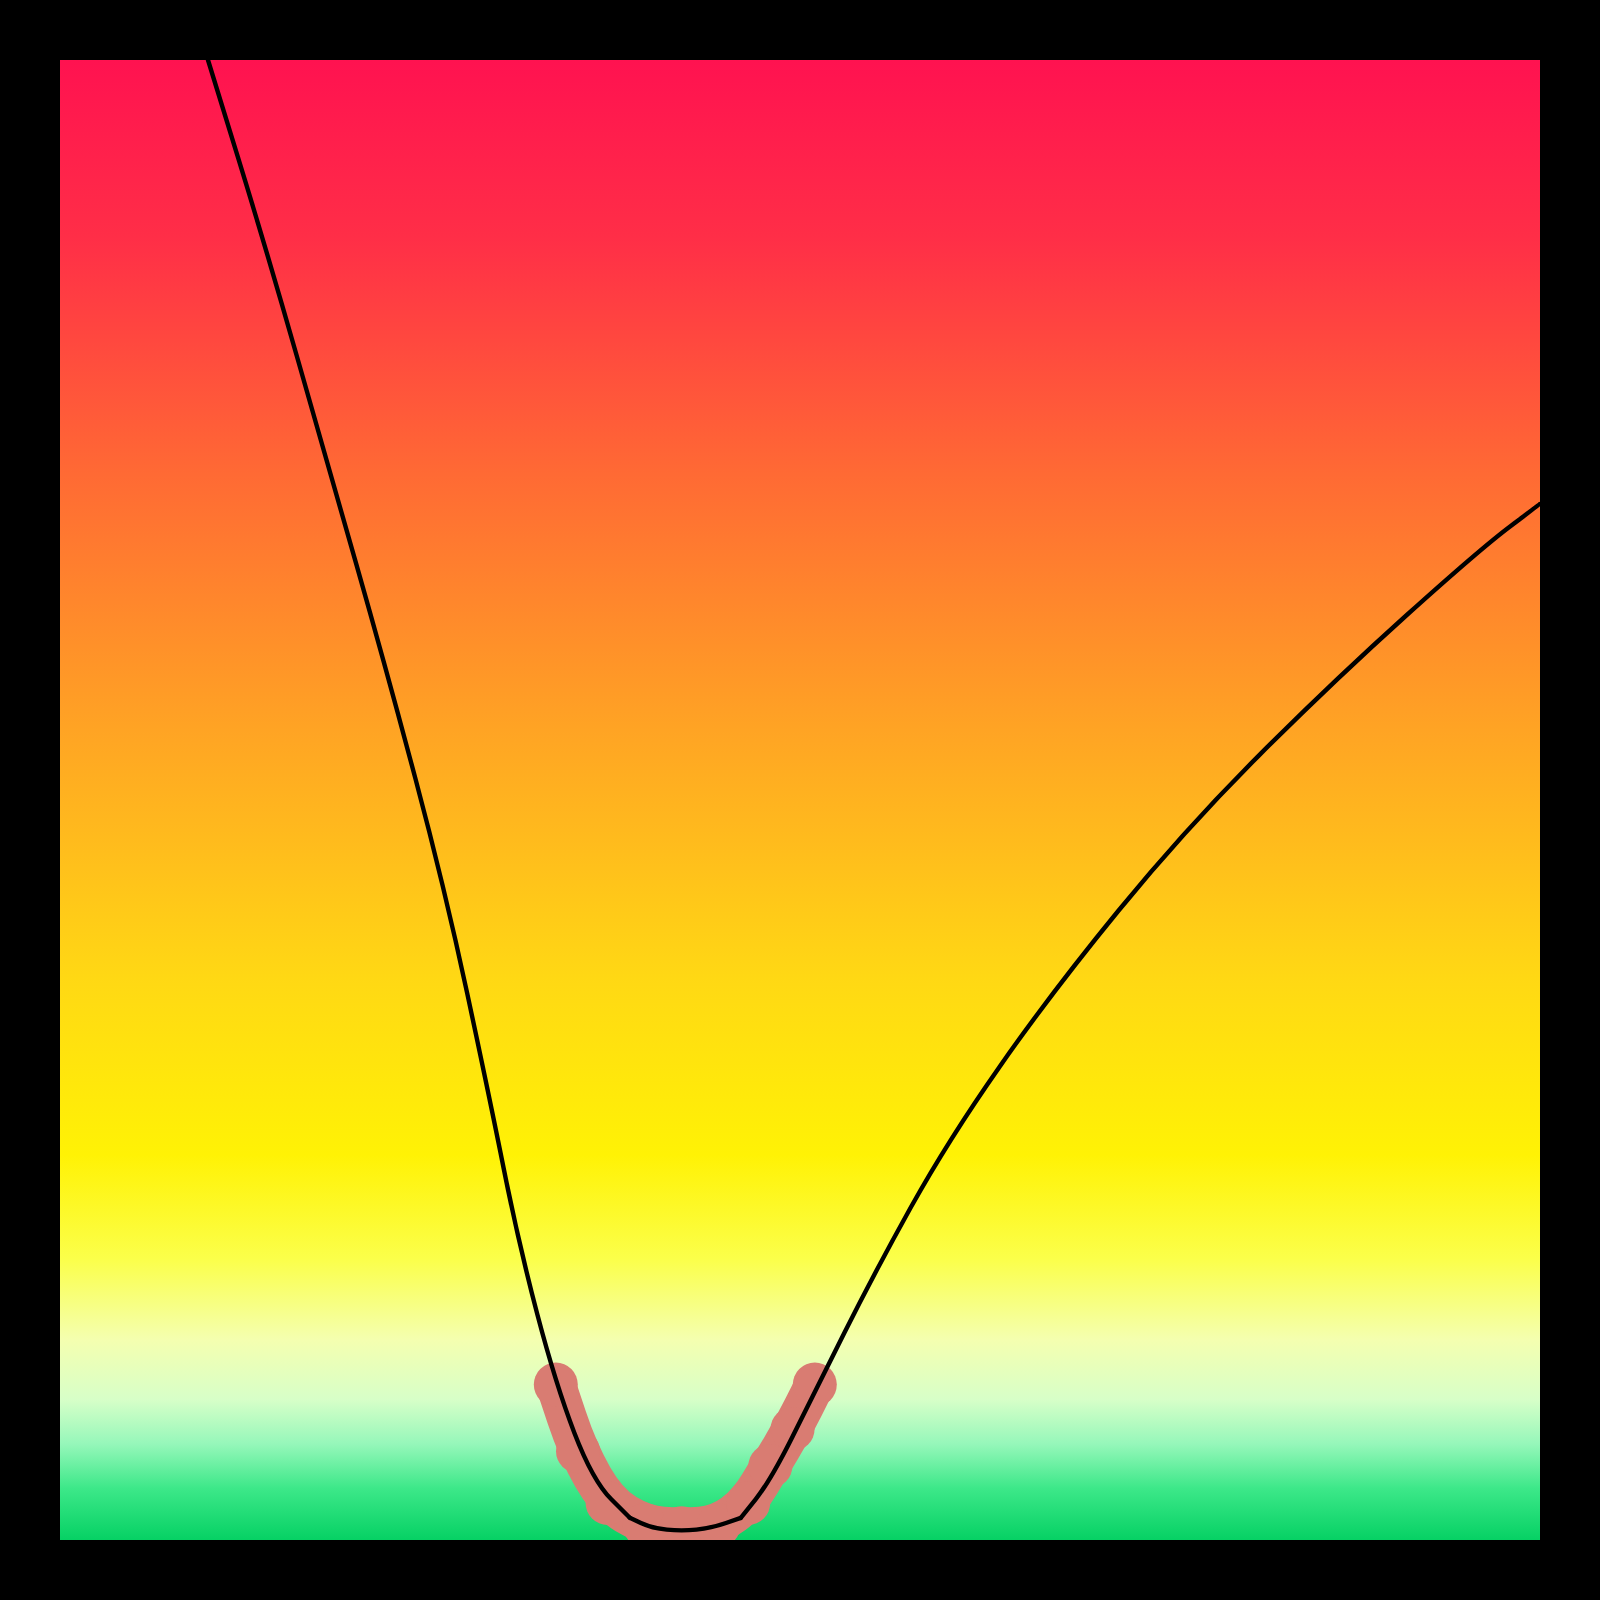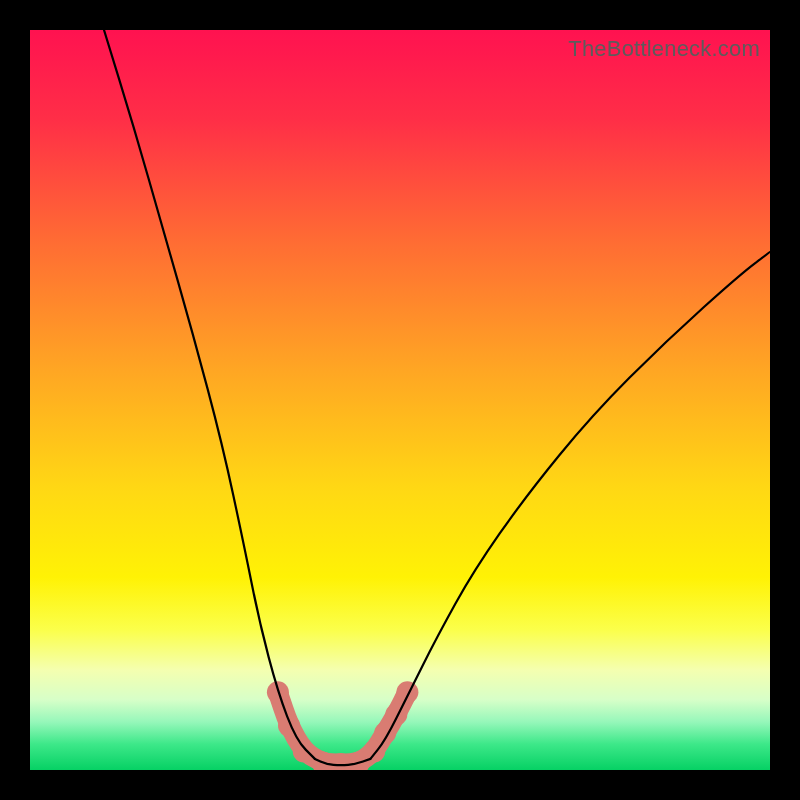--- a/index.html
+++ b/index.html
@@ -82,15 +82,14 @@
           <circle cx="344.10" cy="721.50" r="11" fill="#d97c72"></circle>
           <circle cx="355.20" cy="703.00" r="11" fill="#d97c72"></circle>
           <circle cx="366.30" cy="684.50" r="11" fill="#d97c72"></circle>
           <circle cx="377.40" cy="662.30" r="11" fill="#d97c72"></circle>
         </g>
       <path id="left-branch" fill="none" stroke="#000" stroke-width="2.2" stroke-linecap="round" d="M 74.00 0.00 Q 74.00 0.00 88.80 48.10 Q 103.60 96.20 118.40 148.00 Q 133.20 199.80 148.00 251.60 Q 162.80 303.40 177.60 358.90 Q 192.40 414.40 203.50 466.20 Q 214.60 518.00 222.00 555.00 Q 229.40 592.00 238.65 627.15 Q 247.90 662.30 257.15 686.35 Q 266.40 710.40 275.65 719.65 T 284.90 728.90"></path>
       <path id="valley" fill="none" stroke="#000" stroke-width="2.2" stroke-linecap="round" d="M 284.90 728.90 Q 284.90 728.90 290.45 731.49 Q 296.00 734.08 303.40 734.82 Q 310.80 735.56 318.20 734.82 Q 325.60 734.08 333.00 731.49 T 340.40 728.90"></path>
       <path id="right-branch" fill="none" stroke="#000" stroke-width="2.2" stroke-linecap="round" d="M 340.40 728.90 Q 340.40 728.90 347.80 719.65 Q 355.20 710.40 366.30 688.20 Q 377.40 666.00 392.20 636.40 Q 407.00 606.80 425.50 573.50 Q 444.00 540.20 469.90 503.20 Q 495.80 466.20 529.10 425.50 Q 562.40 384.80 599.40 347.80 Q 636.40 310.80 673.40 277.50 Q 710.40 244.20 725.20 233.10 T 740.00 222.00"></path>
     </svg>
 
-    <div class="watermark">TheBottleneck.com</div>
   </div>
 </div>
 
 </body></html>

